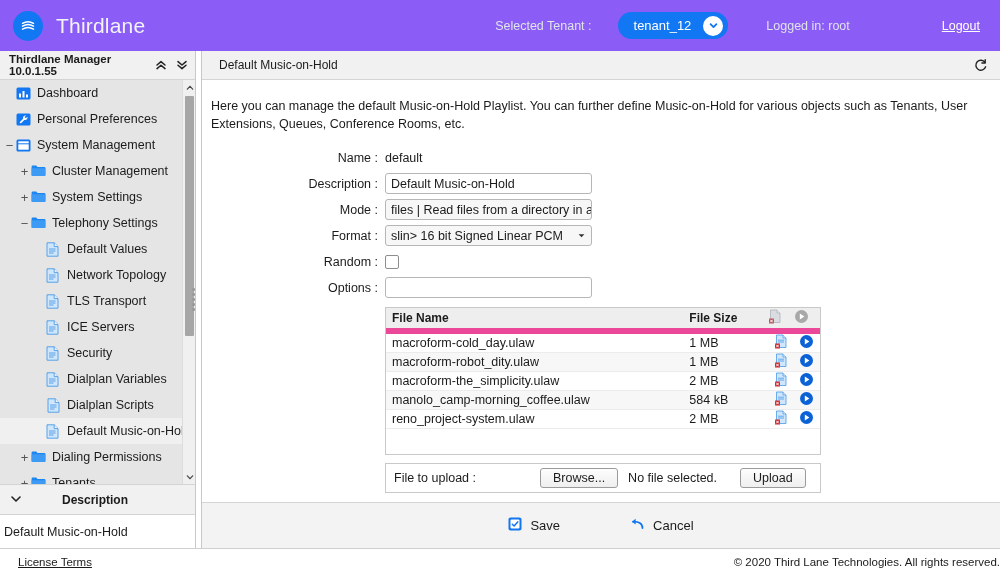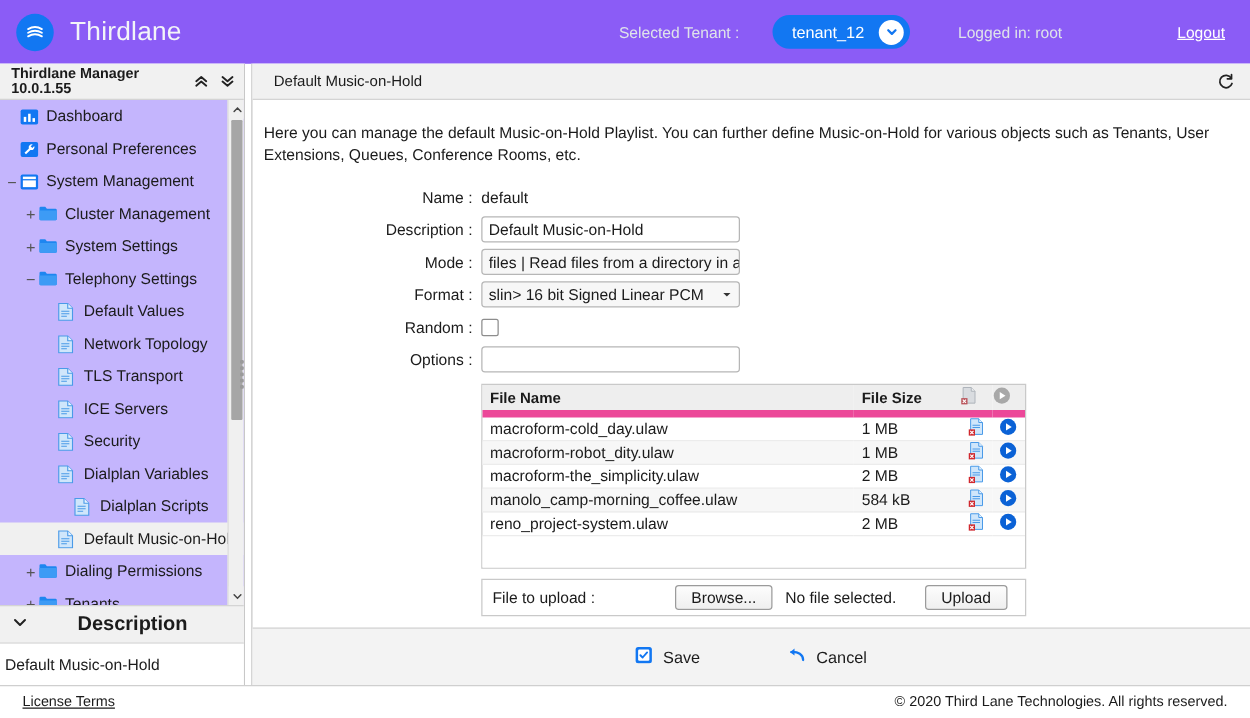--- a/index.html
+++ b/index.html
@@ -69,21 +69,21 @@
     border-bottom: 1px solid #d4d4d4;
     display: flex; align-items: center; padding: 0 7px 0 9px;
   }
   .sidebar-title { font-size: 11.5px; font-weight: bold; color: #1b1b1b; }
   .sidebar-head-icons { margin-left: auto; display: flex; gap: 9px; align-items: center; }
   .chev-btn { cursor: pointer; line-height: 0; }
 
   .tree {
     position: absolute; top: 29px; left: 0;
     width: 195px; height: 404px;
-    overflow: hidden; background: #c4b5fd;
+    overflow: hidden; background: #e5e5e5;
   }
   .tree-scroll {
     position: absolute; top: 0; right: 0;
     width: 13px; height: 404px;
     background: #f0f0f0; border-left: 1px solid #dcdcdc;
   }
   .sb-arrow {
     width: 13px; height: 15px; display: flex;
     align-items: center; justify-content: center;
     background: #f0f0f0; cursor: pointer;
@@ -107,21 +107,21 @@
   .ico { flex: 0 0 15px; width: 15px; height: 15px; margin-right: 6px; line-height: 0; }
 
   
   .desc-head {
     position: absolute; top: 433px; left: 0;
     width: 195px; height: 31px;
     background: #f1f1f1; border-top: 1px solid #d4d4d4;
     border-bottom: 1px solid #d4d4d4;
     display: flex; align-items: center; padding-left: 10px;
   }
-  .desc-title { font-size: 16px; font-weight: bold; color: #1b1b1b; margin-left: 14px; padding-left: 26px; }
+  .desc-title { font-size: 12px; font-weight: bold; color: #1b1b1b; margin-left: 14px; padding-left: 26px; }
   .desc-body {
     position: absolute; top: 464px; left: 0;
     width: 195px; height: 33px; background: #fff;
     display: flex; align-items: center; padding-left: 4px;
     font-size: 12.5px; color: #1b1b1b;
   }
 
   
   .splitter {
     position: absolute; top: 0; left: 190px;
@@ -241,21 +241,21 @@
   .bottombar {
     position: absolute; bottom: 0; left: 0;
     width: 1000px; height: 26px;
     background: #ffffff; border-top: 1px solid #cfcfcf;
     display: flex; align-items: center;
   }
   .license {
     font-size: 11.5px; color: #1b1b1b; text-decoration: underline;
     margin-left: 18px; cursor: pointer;
   }
-  .copyright { margin-left: auto; margin-right: 18px; font-size: 11.5px; color: #1b1b1b; }
+  .copyright { margin-left: auto; margin-right: 0; font-size: 11.5px; color: #1b1b1b; }
 </style>
 </head>
 <body>
 
 <div class="topbar">
   <div class="brand">
     <span class="logo-circle">
       <svg width="18" height="18" viewBox="0 0 18 18">
         <path d="M3.5 6.3 C7 4.2, 11 4.2, 14.5 6.3" stroke="#fff" stroke-width="1.5" fill="none" stroke-linecap="round"></path>
         <path d="M3.5 9.2 C7 7.1, 11 7.1, 14.5 9.2" stroke="#fff" stroke-width="1.5" fill="none" stroke-linecap="round"></path>
@@ -400,21 +400,21 @@
           </div>
           <div class="tree-item" style="padding-left: 33px;">
             <span class="tw">&nbsp;</span>
             <span class="ico"><svg width="13" height="15" viewBox="0 0 13 15">
                 <path d="M1 0.8 h7.2 l3.8 3.8 v9.6 h-11 Z" fill="#cfe6fb" stroke="#4a9ae8" stroke-width="0.9"></path>
                 <path d="M8.2 0.8 v3.8 h3.8" fill="#eaf4fe" stroke="#4a9ae8" stroke-width="0.9"></path>
                 <path d="M3 7 h6.5 M3 9 h6.5 M3 11 h4.5" stroke="#4a9ae8" stroke-width="0.9"></path>
               </svg></span>
             <span>Dialplan Variables</span>
           </div>
-          <div class="tree-item" style="padding-left: 46px;">
+          <div class="tree-item" style="padding-left: 33px; text-align: center;">
             <span class="tw">&nbsp;</span>
             <span class="ico"><svg width="13" height="15" viewBox="0 0 13 15">
                 <path d="M1 0.8 h7.2 l3.8 3.8 v9.6 h-11 Z" fill="#cfe6fb" stroke="#4a9ae8" stroke-width="0.9"></path>
                 <path d="M8.2 0.8 v3.8 h3.8" fill="#eaf4fe" stroke="#4a9ae8" stroke-width="0.9"></path>
                 <path d="M3 7 h6.5 M3 9 h6.5 M3 11 h4.5" stroke="#4a9ae8" stroke-width="0.9"></path>
               </svg></span>
             <span>Dialplan Scripts</span>
           </div>
           <div class="tree-item selected" style="padding-left: 33px;">
             <span class="tw">&nbsp;</span>

